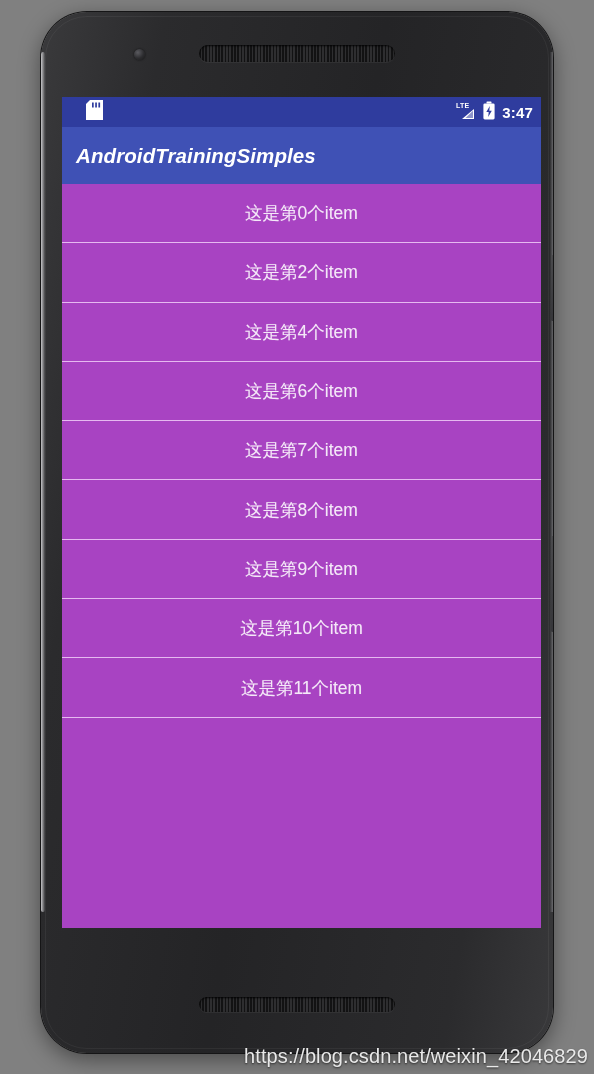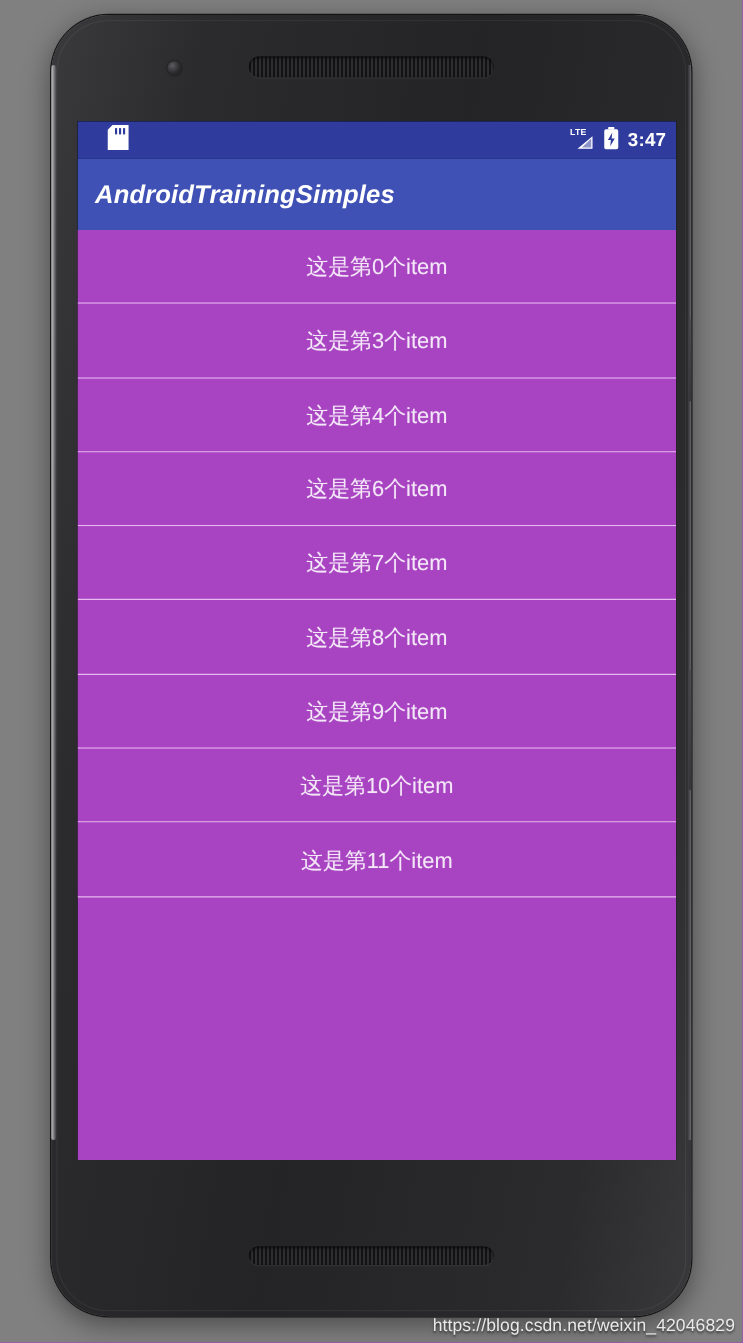--- a/index.html
+++ b/index.html
@@ -174,21 +174,21 @@
     align-items: center;
     justify-content: center;
   }
 
   
   #watermark {
     position: absolute;
     right: 6px;
     bottom: 6px;
     color: #e9e9e9;
-    font-size: 14px;
+    font-size: 20px;
     letter-spacing: 0.1px;
     text-shadow: 0 1px 2px rgba(0,0,0,0.6);
   }
 </style>
 </head>
 <body>
 
 <div id="device">
 
   <div id="device-inner-edge"></div>
@@ -233,21 +233,21 @@
         <span class="statusbar-time">3:47</span>
       </div>
     </div>
 
     <div id="app-bar">
       <span id="app-bar-title">AndroidTrainingSimples</span>
     </div>
 
     <div id="list">
       <div class="list-item">这是第0个item</div>
-      <div class="list-item">这是第3个item</div>
+      <div class="list-item">这是第2个item</div>
       <div class="list-item">这是第4个item</div>
       <div class="list-item">这是第6个item</div>
       <div class="list-item">这是第7个item</div>
       <div class="list-item">这是第8个item</div>
       <div class="list-item">这是第9个item</div>
       <div class="list-item">这是第10个item</div>
       <div class="list-item">这是第11个item</div>
     </div>
 
     <div id="nav-bar">

